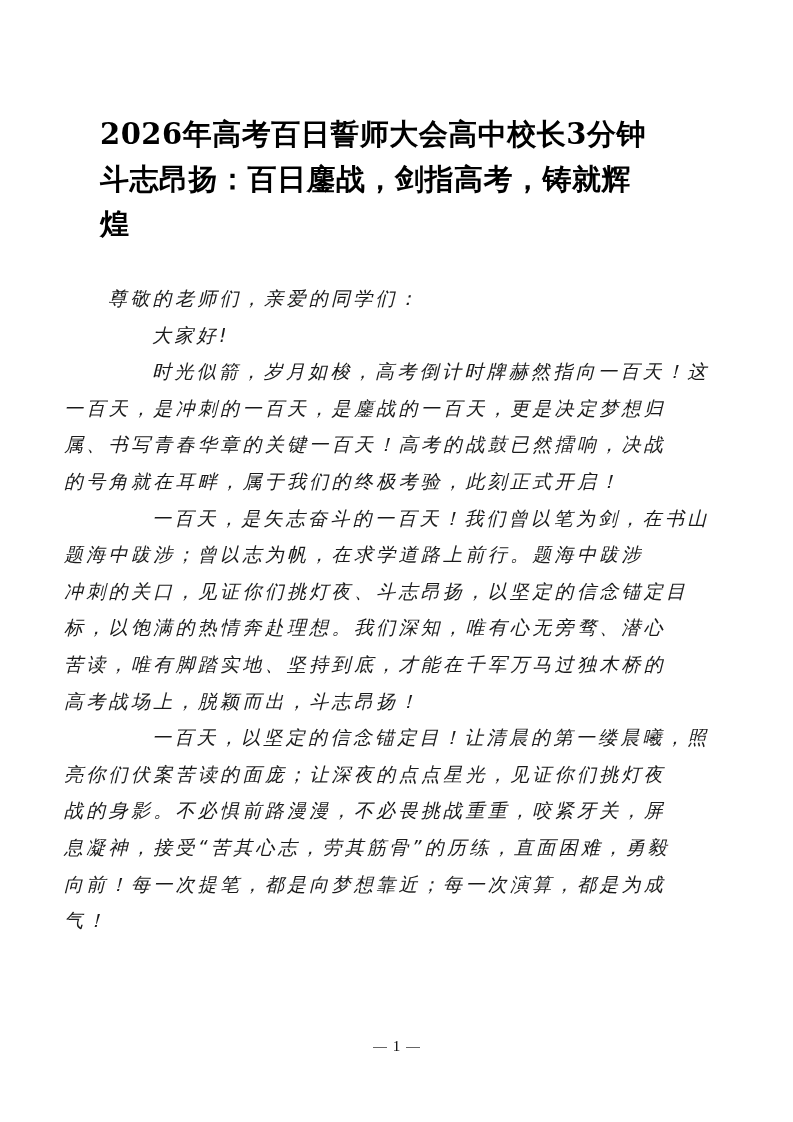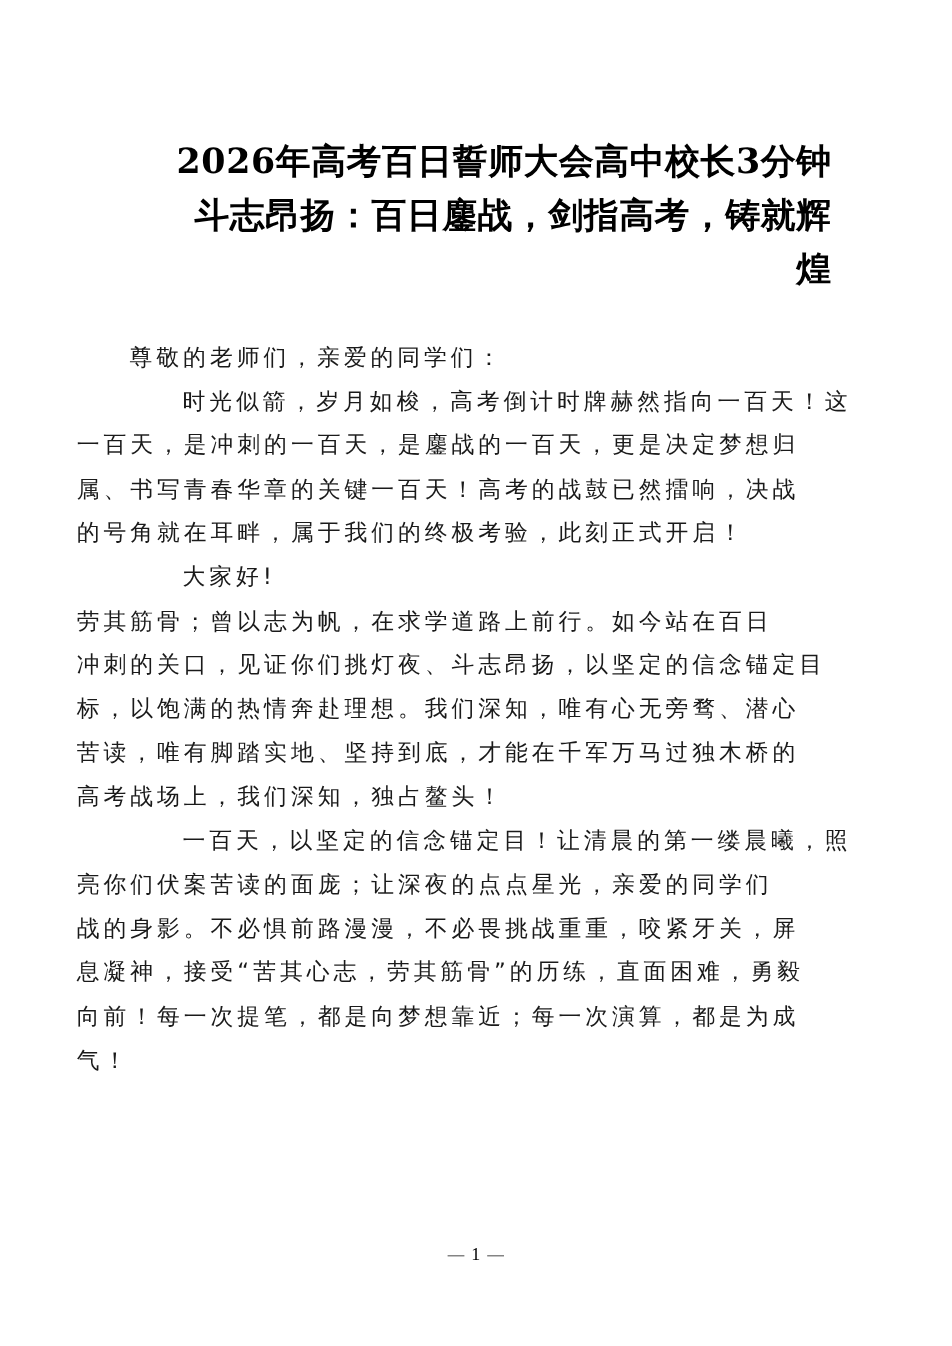--- a/index.html
+++ b/index.html
@@ -1,30 +1,31 @@
 <!DOCTYPE html>
 <html><head>
 <meta charset="utf-8">
 <style>
   html, body { margin: 0; padding: 0; background: #ffffff; }
   body { width: 793px; height: 1122px; position: relative; overflow: hidden; }
   .page { position: absolute; left: 0; top: 0; width: 793px; height: 1122px; background: #fff; }
   .title {
     position: absolute; left: 100px; top: 112px; width: 593px;
-    text-align: right;
+    text-align: left;
     font-family: "DejaVu Serif", "Liberation Serif", serif;
     font-weight: bold; font-size: 29px; line-height: 45px;
     color: #000; margin: 0; letter-spacing: 0.5px;
   }
   .title .line { display: block; white-space: nowrap; }
   .body {
     position: absolute; left: 108px; top: 280px; width: 581px;
     font-family: "DejaVu Sans", "Liberation Sans", sans-serif;
     font-size: 19px; line-height: 36.6px; color: #1a1a1a;
     letter-spacing: 3.3px;
+    font-style: italic;
   }
   .body p { margin: 0; text-align: justify; text-align-last: left; }
   .body p.indent { text-indent: 44px; }
   .body .ln { display: block; white-space: nowrap; }
   .footer {
     position: absolute; left: 0; top: 1038px; width: 793px; text-align: center;
     font-family: "Liberation Serif", serif; font-size: 15px; color: #000;
   }
   .footer .dash { display: inline-block; width: 14px; height: 1px; background: #666; vertical-align: middle; margin: 0 6px; }
 </style>
@@ -37,41 +38,42 @@
     <span class="line">斗志昂扬：百日鏖战，剑指高考，铸就辉</span>
     <span class="line">煌</span>
   </h1>
 
   <div class="body">
     <p>
         <span class="ln">尊敬的老师们，亲爱的同学们：</span>
       </p>
 
     <p class="indent">
+      <span class="ln">大家好!</span>
+    </p>
+
+    <p class="indent">
       <span class="ln">时光似箭，岁月如梭，高考倒计时牌赫然指向一百天！这</span>
       <span class="ln" style="text-indent:-44px">一百天，是冲刺的一百天，是鏖战的一百天，更是决定梦想归</span>
       <span class="ln" style="text-indent:-44px">属、书写青春华章的关键一百天！高考的战鼓已然擂响，决战</span>
       <span class="ln" style="text-indent:-44px">的号角就在耳畔，属于我们的终极考验，此刻正式开启！</span>
     </p>
 
     <p class="indent">
-      <span class="ln">大家好!</span>
-    </p>
-
-    <p class="indent">
-      <span class="ln" style="text-indent:-44px">劳其筋骨；曾以志为帆，在求学道路上前行。如今站在百日</span>
+      <span class="ln">一百天，是矢志奋斗的一百天！我们曾以笔为剑，在书山</span>
+      <span class="ln" style="text-indent:-44px">题海中跋涉；曾以志为帆，在求学道路上前行。题海中跋涉</span>
       <span class="ln" style="text-indent:-44px">冲刺的关口，见证你们挑灯夜、斗志昂扬，以坚定的信念锚定目</span>
       <span class="ln" style="text-indent:-44px">标，以饱满的热情奔赴理想。我们深知，唯有心无旁骛、潜心</span>
       <span class="ln" style="text-indent:-44px">苦读，唯有脚踏实地、坚持到底，才能在千军万马过独木桥的</span>
-      <span class="ln" style="text-indent:-44px">高考战场上，我们深知，独占鳌头！</span>
+      <span class="ln" style="text-indent:-44px">高考战场上，脱颖而出，斗志昂扬！</span>
     </p>
 
     <p class="indent">
       <span class="ln">一百天，以坚定的信念锚定目！让清晨的第一缕晨曦，照</span>
-      <span class="ln" style="text-indent:-44px">亮你们伏案苦读的面庞；让深夜的点点星光，亲爱的同学们</span>
+      <span class="ln" style="text-indent:-44px">亮你们伏案苦读的面庞；让深夜的点点星光，见证你们挑灯夜</span>
       <span class="ln" style="text-indent:-44px">战的身影。不必惧前路漫漫，不必畏挑战重重，咬紧牙关，屏</span>
       <span class="ln" style="text-indent:-44px">息凝神，接受“苦其心志，劳其筋骨”的历练，直面困难，勇毅</span>
       <span class="ln" style="text-indent:-44px">向前！每一次提笔，都是向梦想靠近；每一次演算，都是为成</span>
       <span class="ln" style="text-indent:-44px">气！</span>
     </p>
   </div>
 
   <div class="footer">
     <span class="dash"></span><span>1</span><span class="dash"></span>
   </div>

